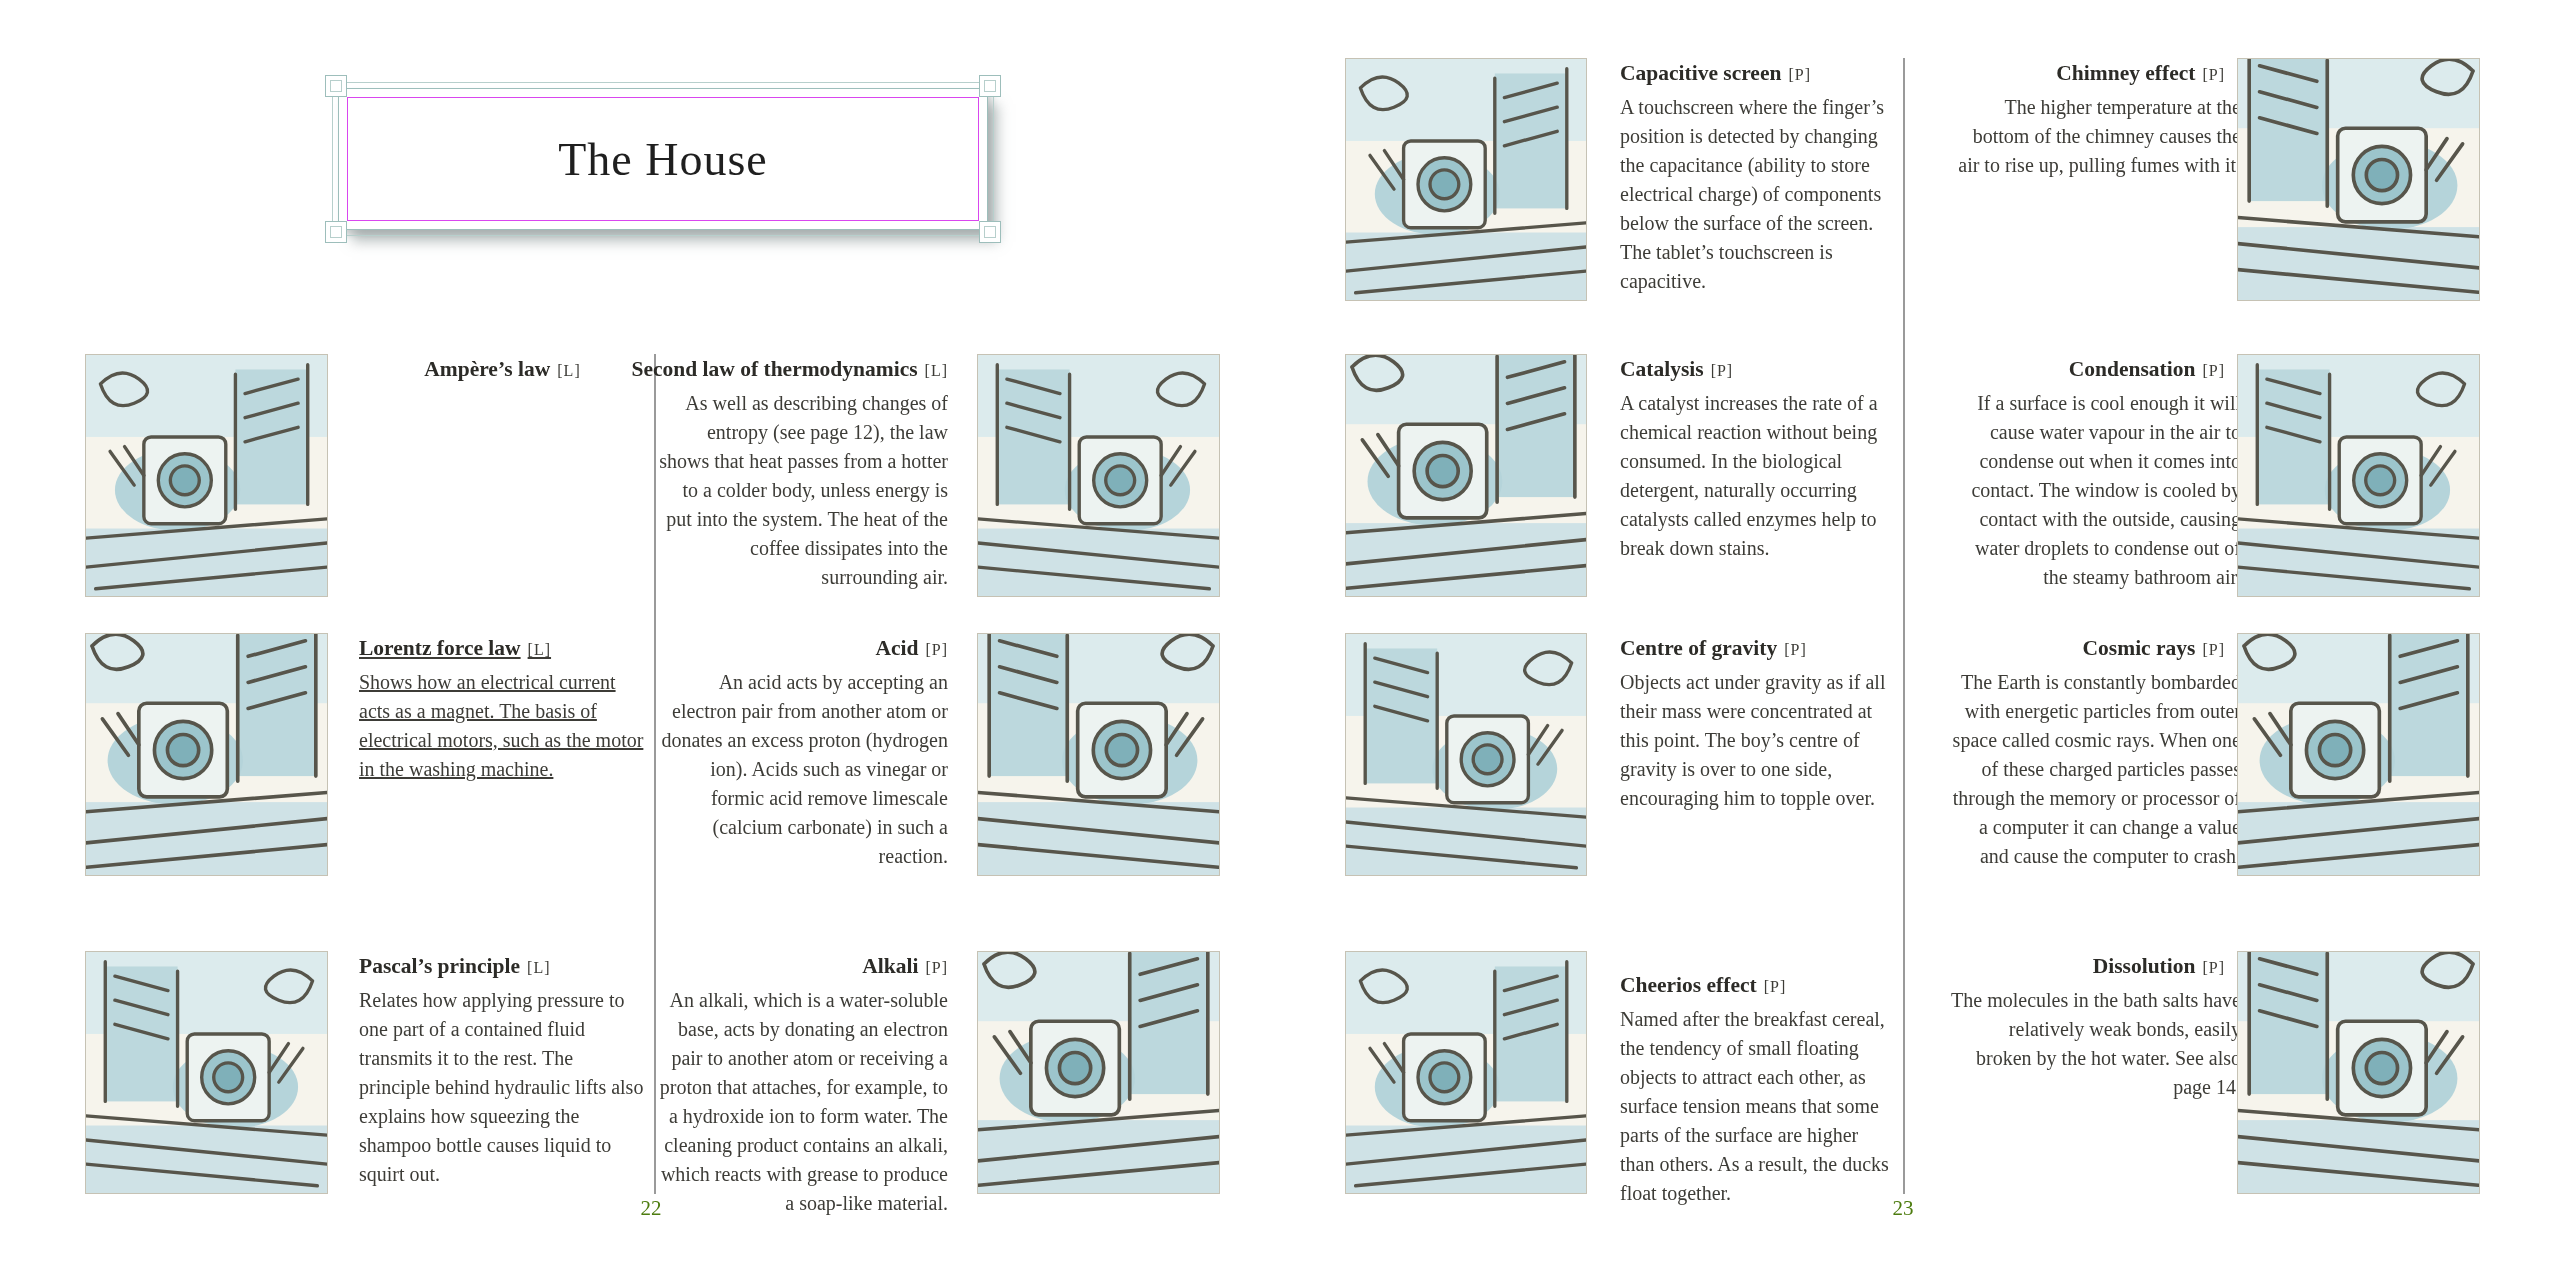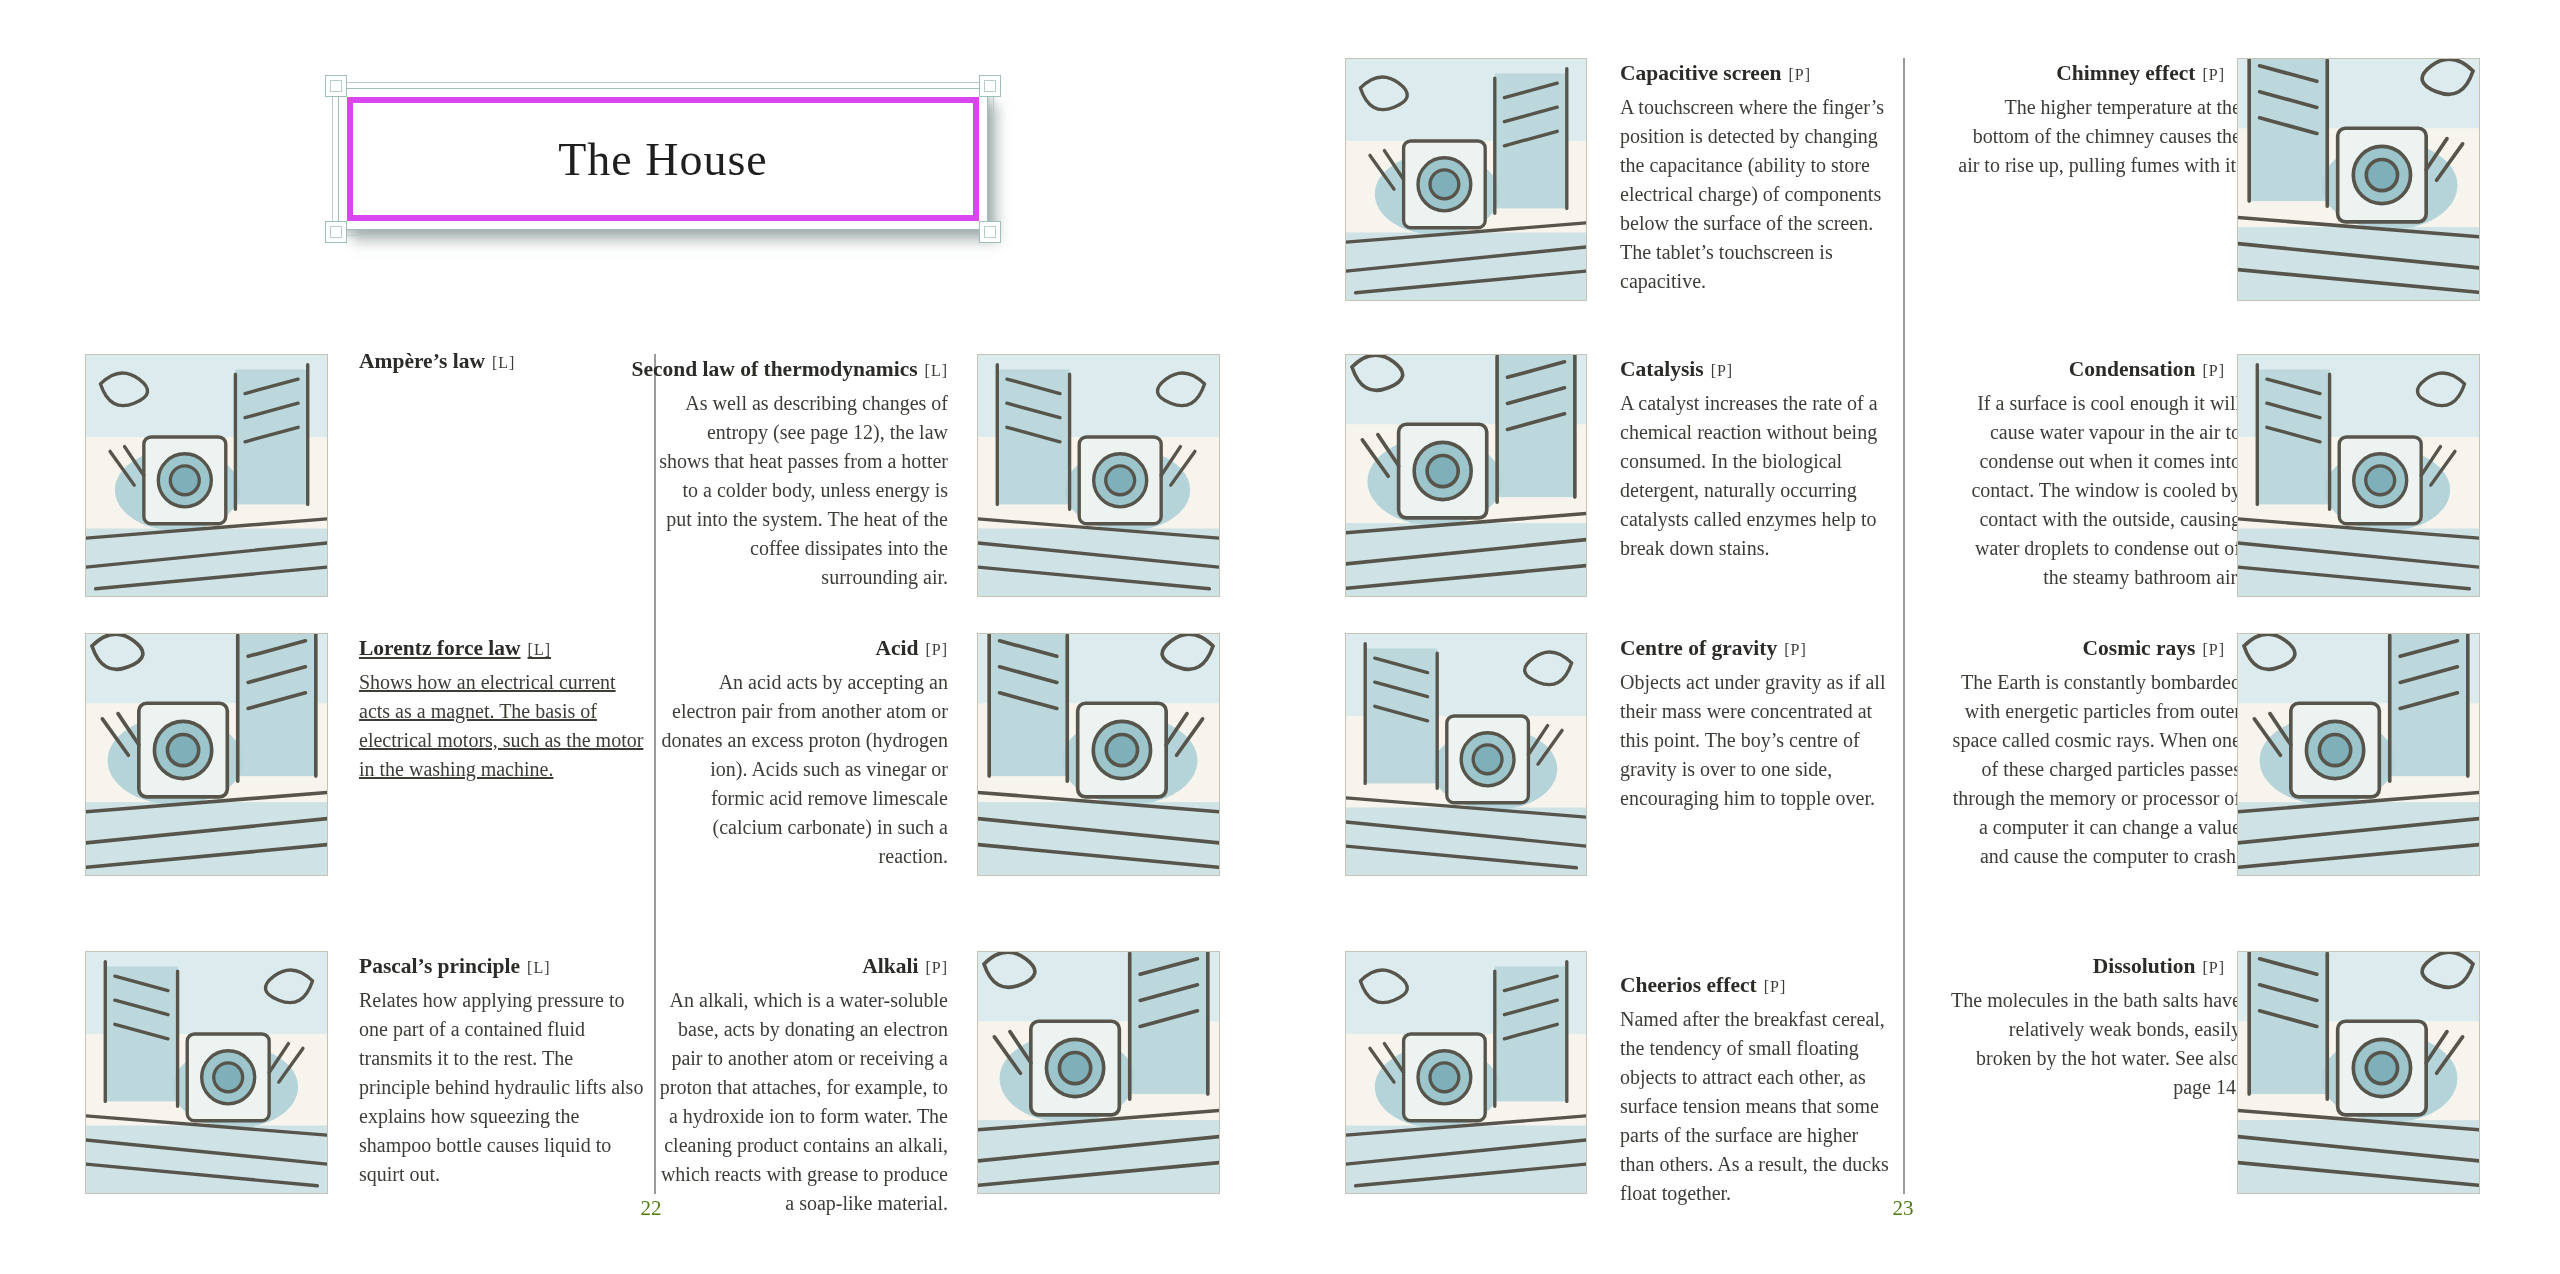--- a/index.html
+++ b/index.html
@@ -12,21 +12,21 @@
   
   .plaque {
     position:absolute; left:338px; top:88px; width:648px; height:140px;
     background:#ffffff; border:1px solid #9dbebb;
     box-shadow:12px 14px 12px -2px rgba(125,138,138,.50), 4px 5px 6px rgba(140,150,150,.35);
   }
   .plaque-outer {
     position:absolute; inset:-7px; border:1px solid #b7cfcc; pointer-events:none;
   }
   .plaque-inner {
-    position:absolute; inset:8px; border:6px solid #d946ef;
+    position:absolute; inset:8px; border:1px solid #d946ef;
     display:flex; align-items:center; justify-content:center;
   }
   .plaque h1 {
     margin:0; font-size:46px; font-weight:normal; letter-spacing:1px; color:#1f1f1f;
   }
   .corner {
     position:absolute; width:20px; height:20px; background:#ffffff;
     border:1px solid #9dbebb; box-shadow:inset 0 0 0 4px #fff, inset 0 0 0 5px #b7cfcc;
   }
   .corner.tl { left:-14px; top:-14px; }
@@ -100,21 +100,21 @@
     </div>
   </div>
 
   <div class="divider left-page"></div>
 
   <figure class="illo" style="left:85px; top:354px;" aria-label="shoe beside twin solenoid valves with a cat asleep in a laundry basket">
     <svg>
         <use href="#sketch"></use>
       </svg>
   </figure>
-  <article class="entry" style="left:359px; top:346px; width:287px;">
+  <article class="entry" style="left:359px; top:354px; width:287px;text-align:center;">
     <h3><span>Ampère’s law</span><span class="tag">[L]</span></h3>
   </article>
 
   <article class="entry align-right" style="left:600px; top:354px; width:348px;">
     <h3><span>Second law of thermodynamics</span><span class="tag">[L]</span></h3>
     <p>As well as describing changes of entropy (see page 12), the law shows that heat passes from a hotter to a colder body, unless energy is put into the system. The heat of the coffee dissipates into the surrounding air.</p>
   </article>
   <figure class="illo flip" style="left:977px; top:354px;" aria-label="person at a table with laptop and steaming mug of coffee">
     <svg>
         <use href="#sketch"></use>

